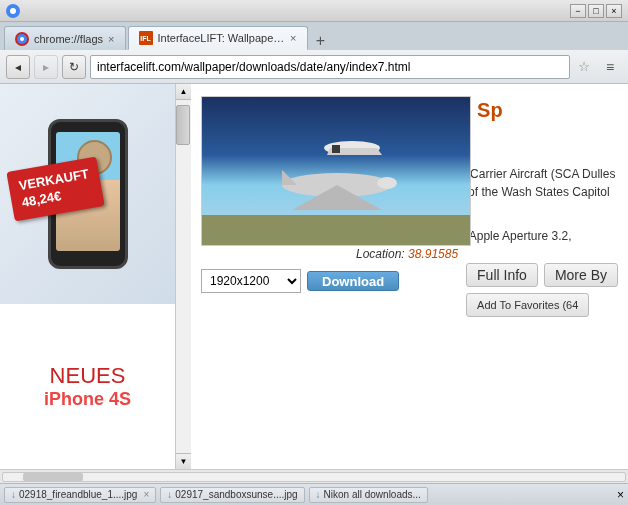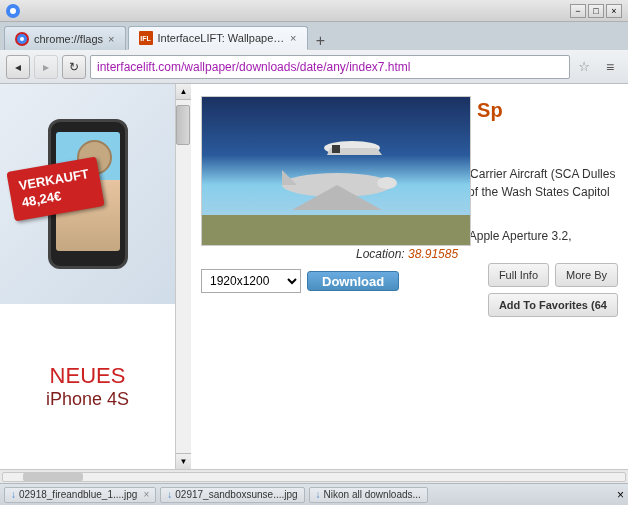--- a/index.html
+++ b/index.html
@@ -19,38 +19,38 @@
     .tab { height: 24px; padding: 0 10px; background: linear-gradient(to bottom, #e0e8f0, #c8d4dc); border: 1px solid #a0b0bc; border-bottom: none; border-radius: 3px 3px 0 0; display: flex; align-items: center; gap: 5px; cursor: pointer; font-size: 11px; color: #333; min-width: 80px; max-width: 180px; }
     .tab.active { background: linear-gradient(to bottom, #f5f8fc, #eef2f7); border-bottom: 1px solid #eef2f7; z-index: 1; }
     .tab-label { overflow: hidden; text-overflow: ellipsis; white-space: nowrap; flex: 1; }
     .tab-close { font-size: 11px; color: #666; cursor: pointer; flex-shrink: 0; }
     .new-tab-btn { width: 22px; height: 18px; background: none; border: none; font-size: 16px; color: #555; cursor: pointer; display: flex; align-items: center; justify-content: center; }
 
     
     .nav-bar { height: 34px; background: linear-gradient(to bottom, #f0f2f4, #e0e4e8); border-bottom: 1px solid #b8bec4; display: flex; align-items: center; padding: 0 6px; gap: 4px; }
     .nav-btn { width: 24px; height: 24px; background: linear-gradient(to bottom, #f5f5f5, #ddd); border: 1px solid #aaa; border-radius: 3px; display: flex; align-items: center; justify-content: center; cursor: pointer; font-size: 12px; color: #333; }
     .nav-btn.disabled { opacity: 0.4; cursor: default; }
-    .address-bar { flex: 1; height: 24px; border: 1px solid #a0a8b0; border-radius: 2px; background: white; display: flex; align-items: center; padding: 0 6px; font-size: 12px; color: #a21caf; overflow: hidden; }
+    .address-bar { flex: 1; height: 24px; border: 1px solid #a0a8b0; border-radius: 2px; background: white; display: flex; align-items: center; padding: 0 6px; font-size: 12px; color: #000000; overflow: hidden; }
     .address-text { flex: 1; overflow: hidden; text-overflow: ellipsis; white-space: nowrap; }
     .star-btn { width: 20px; height: 20px; display: flex; align-items: center; justify-content: center; cursor: pointer; color: #888; }
     .wrench-btn { width: 24px; height: 24px; display: flex; align-items: center; justify-content: center; cursor: pointer; color: #555; font-size: 14px; }
 
     
     .page-area { flex: 1; background: white; display: flex; overflow: hidden; position: relative; }
 
     
     .left-ad { width: 175px; flex-shrink: 0; background: #f5f5f5; overflow: hidden; position: relative; display: flex; flex-direction: column; }
     .ad-phone { width: 175px; height: 220px; background: linear-gradient(135deg, #e8eef5, #d0dce8); position: relative; display: flex; align-items: center; justify-content: center; overflow: hidden; }
     .phone-mockup { width: 80px; height: 150px; background: #222; border-radius: 12px; position: relative; border: 3px solid #444; }
     .phone-screen { position: absolute; top: 10px; left: 5px; right: 5px; bottom: 15px; background: linear-gradient(180deg, #87ceeb 0%, #87ceeb 40%, #e8c4a0 40%, #c4a882 100%); border-radius: 3px; overflow: hidden; }
     .phone-face { position: absolute; top: 8px; right: 8px; width: 35px; height: 35px; background: #c4a882; border-radius: 50%; border: 2px solid #a0805a; }
     .sale-tag { position: absolute; top: 80px; left: 10px; background: #cc2222; color: white; font-weight: bold; font-size: 13px; padding: 8px 10px; transform: rotate(-10deg); border-radius: 4px; box-shadow: 2px 2px 4px rgba(0,0,0,0.4); line-height: 1.3; }
     .ad-text-area { flex: 1; background: white; display: flex; flex-direction: column; align-items: center; justify-content: center; padding: 10px; }
     .ad-neues { color: #cc2222; font-size: 22px; font-weight: normal; text-align: center; }
-    .ad-iphone { color: #7f1d1d; font-size: 18px; font-weight: normal; text-align: center; }
+    .ad-iphone { color: #ef4444; font-size: 18px; font-weight: bold; text-align: center; }
 
     
     .scrollbar-area { width: 16px; background: #e8e8e8; border-left: 1px solid #c8c8c8; display: flex; flex-direction: column; }
     .scroll-up { height: 16px; background: linear-gradient(to bottom, #f0f0f0, #ddd); border-bottom: 1px solid #bbb; display: flex; align-items: center; justify-content: center; cursor: pointer; font-size: 8px; }
     .scroll-track { flex: 1; background: #f0f0f0; position: relative; }
     .scroll-thumb { width: 14px; height: 40px; background: linear-gradient(to right, #c0c0c0, #d8d8d8); border: 1px solid #aaa; border-radius: 2px; position: absolute; top: 5px; left: 0; }
     .scroll-down { height: 16px; background: linear-gradient(to bottom, #f0f0f0, #ddd); border-top: 1px solid #bbb; display: flex; align-items: center; justify-content: center; cursor: pointer; font-size: 8px; }
 
     
     .main-content { flex: 1; padding: 12px 10px; overflow: hidden; }
@@ -60,22 +60,22 @@
     .article-date { font-size: 12px; color: #555; margin-bottom: 8px; }
     .article-body { font-size: 12px; color: #333; line-height: 1.5; margin-bottom: 10px; }
     .wallpaper-image { width: 270px; height: 150px; background: linear-gradient(180deg, #1a3a6b 0%, #2a5a9b 30%, #4a7aab 50%, #888 55%, #aaa 60%, #87ceeb 60%, #87ceeb 80%, #c8d8e8 100%); border: 1px solid #ccc; margin-bottom: 8px; position: relative; overflow: hidden; display: flex; align-items: flex-end; justify-content: center; }
     .tags-line { font-size: 12px; color: #333; margin-bottom: 4px; }
     .location-line { font-size: 12px; color: #333; margin-bottom: 8px; font-style: italic; }
     .location-coords { color: #c44a00; }
     .download-area { display: flex; align-items: center; gap: 6px; margin-bottom: 10px; }
     .res-select { height: 24px; border: 1px solid #aaa; background: white; font-size: 12px; padding: 0 4px; min-width: 100px; }
     .download-btn { height: 20px; padding: 0 14px; background: linear-gradient(to bottom, #6aabdf, #4a8fc0); border: 1px solid #3a7aaa; border-radius: 3px; color: white; font-size: 13px; font-weight: bold; cursor: pointer; }
     .action-btns { display: flex; gap: 6px; }
-    .action-btn { height: 24px; padding: 0 10px; background: linear-gradient(to bottom, #f5f5f5, #e0e0e0); border: 1px solid #bbb; border-radius: 3px; font-size: 11px; color: #333; cursor: pointer; }
-    .add-fav-btn { height: 24px; padding: 0 10px; background: linear-gradient(to bottom, #f5f5f5, #e0e0e0); border: 1px solid #bbb; border-radius: 3px; font-size: 11px; color: #333; cursor: pointer; font-weight: bold; }
+    .action-btn { height: 24px; padding: 0 10px; background: linear-gradient(to bottom, #f5f5f5, #e0e0e0); border: 1px solid #bbb; border-radius: 3px; font-size: 14px; color: #333; cursor: pointer; }
+    .add-fav-btn { height: 24px; padding: 0 10px; background: linear-gradient(to bottom, #f5f5f5, #e0e0e0); border: 1px solid #bbb; border-radius: 3px; font-size: 11px; color: #333; cursor: pointer; }
 
     
     .bottom-area { height: 22px; background: linear-gradient(to bottom, #dde3e8, #cdd3d8); border-top: 1px solid #b0b8c0; display: flex; align-items: center; padding: 0 4px; gap: 4px; overflow: hidden; }
     .download-item { display: flex; align-items: center; gap: 3px; background: linear-gradient(to bottom, #e8ecf0, #d8dce0); border: 1px solid #b0b8c0; border-radius: 2px; height: 16px; padding: 0 6px; font-size: 10px; color: #333; cursor: pointer; max-width: 175px; overflow: hidden; }
     .dl-icon { color: #4488cc; font-size: 10px; }
     .dl-name { overflow: hidden; text-overflow: ellipsis; white-space: nowrap; }
     .dl-close { color: #888; margin-left: 3px; cursor: pointer; }
     .show-all-btn { display: flex; align-items: center; gap: 3px; background: linear-gradient(to bottom, #e8ecf0, #d8dce0); border: 1px solid #b0b8c0; border-radius: 2px; height: 16px; padding: 0 6px; font-size: 10px; color: #333; cursor: pointer; }
     .dl-arrow { color: #4488cc; }
 

